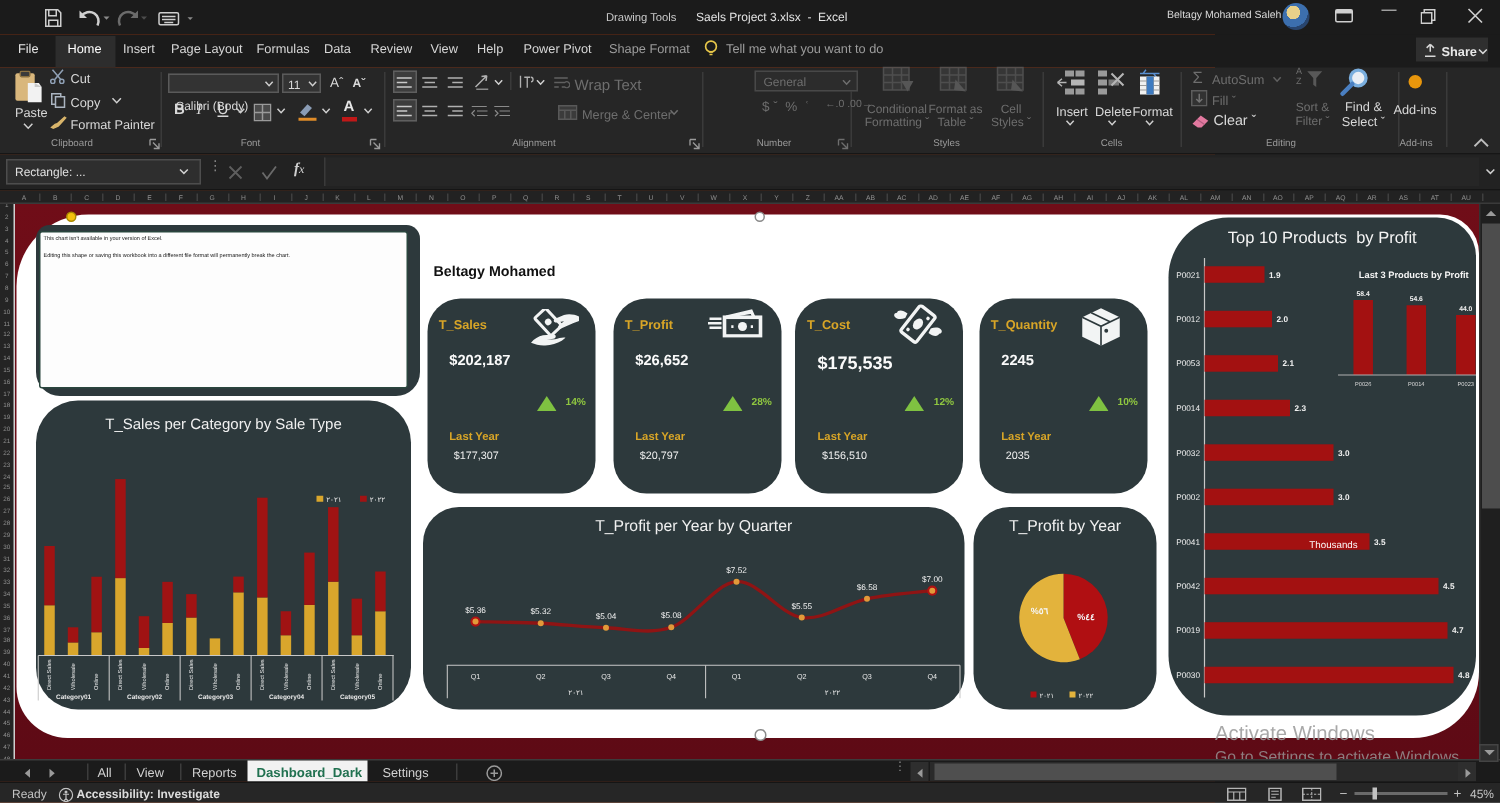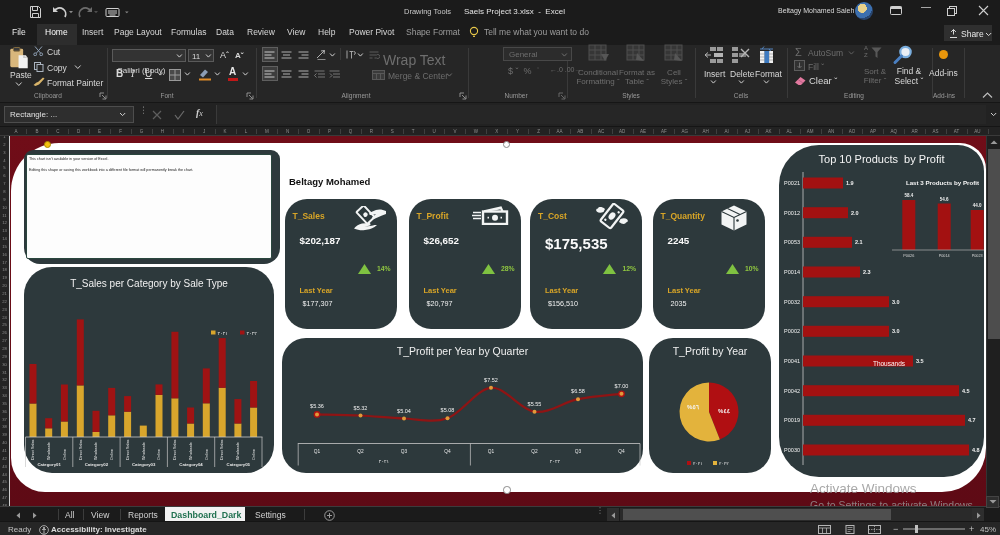--- a/index.html
+++ b/index.html
@@ -85,21 +85,21 @@
 <div class="mtab" style="left:406px;color:#9d9d9d;">Shape Format</div>
 <svg class="abs" style="left:468px;top:3px" width="12" height="14">
         <circle cx="6" cy="5" r="3.6" fill="none" stroke="#e8c84a" stroke-width="1.1"></circle>
         <path d="M4.6 8.6h2.8M5 10.4h2" stroke="#e8c84a" stroke-width="1"></path>
       </svg>
 <div class="mtab" style="left:484px;color:#9d9d9d;">Tell me what you want to do</div>
 <div class="abs" style="left:944px;top:2px;width:48px;height:16px;background:#2f2f2f;"></div>
 <svg class="abs" style="left:948px;top:5px" width="11" height="11">
         <path d="M2 9.5h7M5.5 1.5v5M5.5 1.5l-2.4 2.4M5.5 1.5l2.4 2.4" stroke="#d8d8d8" fill="none" stroke-width="1"></path>
       </svg>
-<div class="mtab" style="left:961px;top:6px;color:#e8e8e8;">Share</div>
+<div class="mtab" style="left:961px;top:6px;color:#e8e8e8;font-weight:bold;">Share</div>
 <svg class="abs" style="left:985px;top:9px" width="8" height="6">
         <path d="M1 1l2.6 2.6L6.2 1" stroke="#d8d8d8" fill="none"></path>
       </svg>
 </div>
 
 <div id="ribbon">
 <div class="rsep" style="left:107px"></div>
       <div class="rsep" style="left:256px"></div>
       <div class="rsep" style="left:468px"></div>
       <div class="rsep" style="left:567px"></div>
@@ -219,21 +219,21 @@
       </svg>
 <svg class="abs" style="left:314px;top:25px" width="12" height="9">
         <path d="M0.5 1h10M4 4h7M4 7h7M2.5 3.5L0.5 5.5l2 2" stroke="#8a8a8a" fill="none" stroke-width="0.8"></path>
       </svg>
 <svg class="abs" style="left:329px;top:25px" width="12" height="9">
         <path d="M0.5 1h10M4 4h7M4 7h7M1 3.5l2 2-2 2" stroke="#8a8a8a" fill="none" stroke-width="0.8"></path>
       </svg>
 <svg class="abs" style="left:369px;top:6px" width="11" height="8" opacity="0.5">
         <path d="M0.5 1h9M0.5 4h7a2 2 0 1 1 0 3h-2M0.5 7h3" stroke="#9a9a9a" fill="none" stroke-width="0.9"></path>
       </svg>
-<div class="rtxt dim" style="left:383px;top:7px;font-size:14px;">Wrap Text</div>
+<div class="rtxt dim" style="left:383px;top:7px;font-size:10px;">Wrap Text</div>
 <svg class="abs" style="left:372px;top:25px" width="13" height="10" opacity="0.6">
         <rect x="0.5" y="0.5" width="12" height="9" fill="#4a4a4a" stroke="#7a7a7a"></rect>
         <path d="M0.5 3.5h12M4.5 3.5v6M8.5 3.5v6" stroke="#7a7a7a"></path>
       </svg>
 <div class="rtxt dim" style="left:388px;top:26px;font-size:8.5px;">Merge &amp; Center</div>
 <svg class="abs" style="left:446px;top:28px" width="7" height="5">
         <path d="M1 0.5l2.4 2.6L5.8 0.5" stroke="#6e6e6e" fill="none"></path>
       </svg>
 <div class="rlabel" style="left:316px;width:80px;">Alignment</div>
 <svg class="abs" style="left:459px;top:47px" width="8" height="8">
@@ -506,21 +506,21 @@
           <svg class="abs" style="left:65px;top:4px" width="34" height="27" viewBox="0 0 34 27">
 <path d="M10 6C7 3.5 3.5 3.5 3 5.5c-2 0-2.5 2-1 3.2 1.5 1.3 4 1.3 6.5 0.3z" fill="#f2f4f4"></path>
 <path d="M24 19c3 2.5 6.5 2.5 7 0.5 2 0 2.5-2 1-3.2-1.5-1.3-4-1.3-6.5-0.3z" fill="#f2f4f4"></path>
 <g transform="rotate(-52 17 13)">
               <rect x="6" y="6.5" width="22" height="13" rx="1.5" fill="none" stroke="#f2f4f4" stroke-width="2.2"></rect>
               <ellipse cx="17" cy="13" rx="4" ry="3" fill="#f2f4f4"></ellipse>
               <circle cx="10" cy="10" r="1.2" fill="#f2f4f4"></circle>
               <circle cx="24" cy="16" r="1.2" fill="#f2f4f4"></circle>
             </g>
 </svg>
-          <div class="abs" style="left:15px;top:36px;font-size:15px;font-weight:bold;color:#fafafa;">$175,535</div>
+          <div class="abs" style="left:15px;top:36px;font-size:12px;font-weight:bold;color:#fafafa;">$175,535</div>
           <svg class="abs" style="left:73px;top:64.5px" width="13" height="10">
             <path d="M6.5 0L13 10H0z" fill="#7fc241"></path>
           </svg>
           <div class="abs" style="left:92.5px;top:65.5px;font-size:6.8px;font-weight:bold;color:#8fc640;">12%</div>
           <div class="abs" style="left:15px;top:87px;font-size:7.5px;font-weight:bold;color:#d8a527;">Last Year</div>
           <div class="abs" style="left:18px;top:99.5px;font-size:7.2px;color:#f0f0f0;">$156,510</div>
         </div>
         <div class="panel" style="left:641.5px;top:56.5px;width:112px;height:130px;border-radius:22px;">
           <div class="abs" style="left:8px;top:12px;font-size:8.5px;font-weight:bold;color:#d8a527;">T_Quantity</div>
           <svg class="abs" style="left:67px;top:6px" width="28" height="26" viewBox="0 0 28 26">

